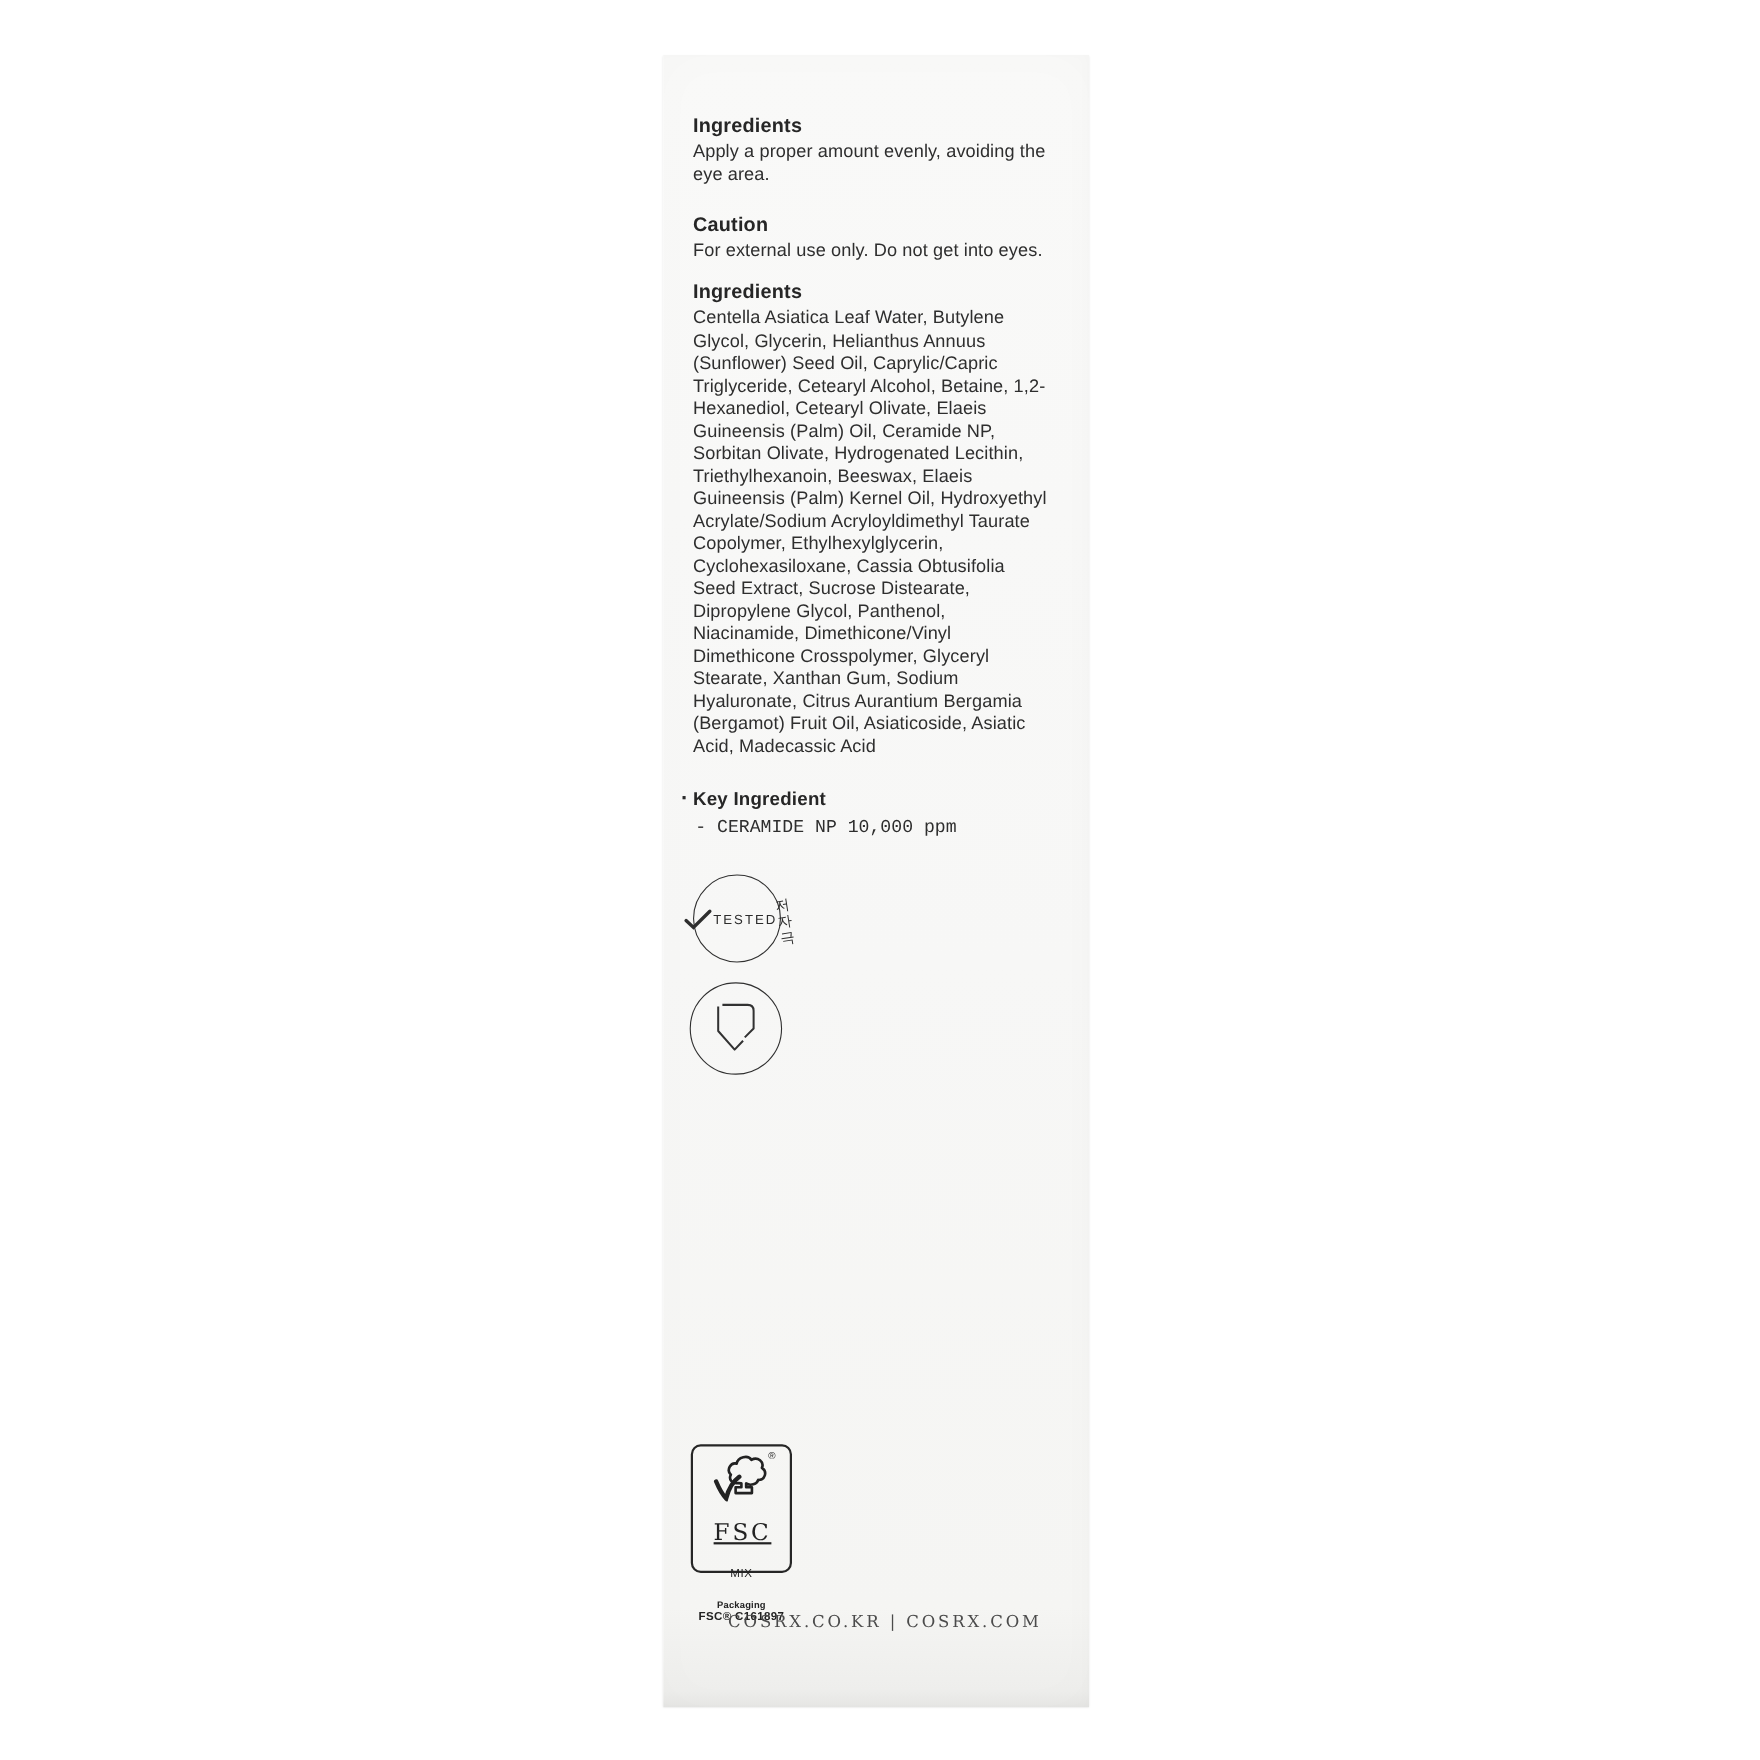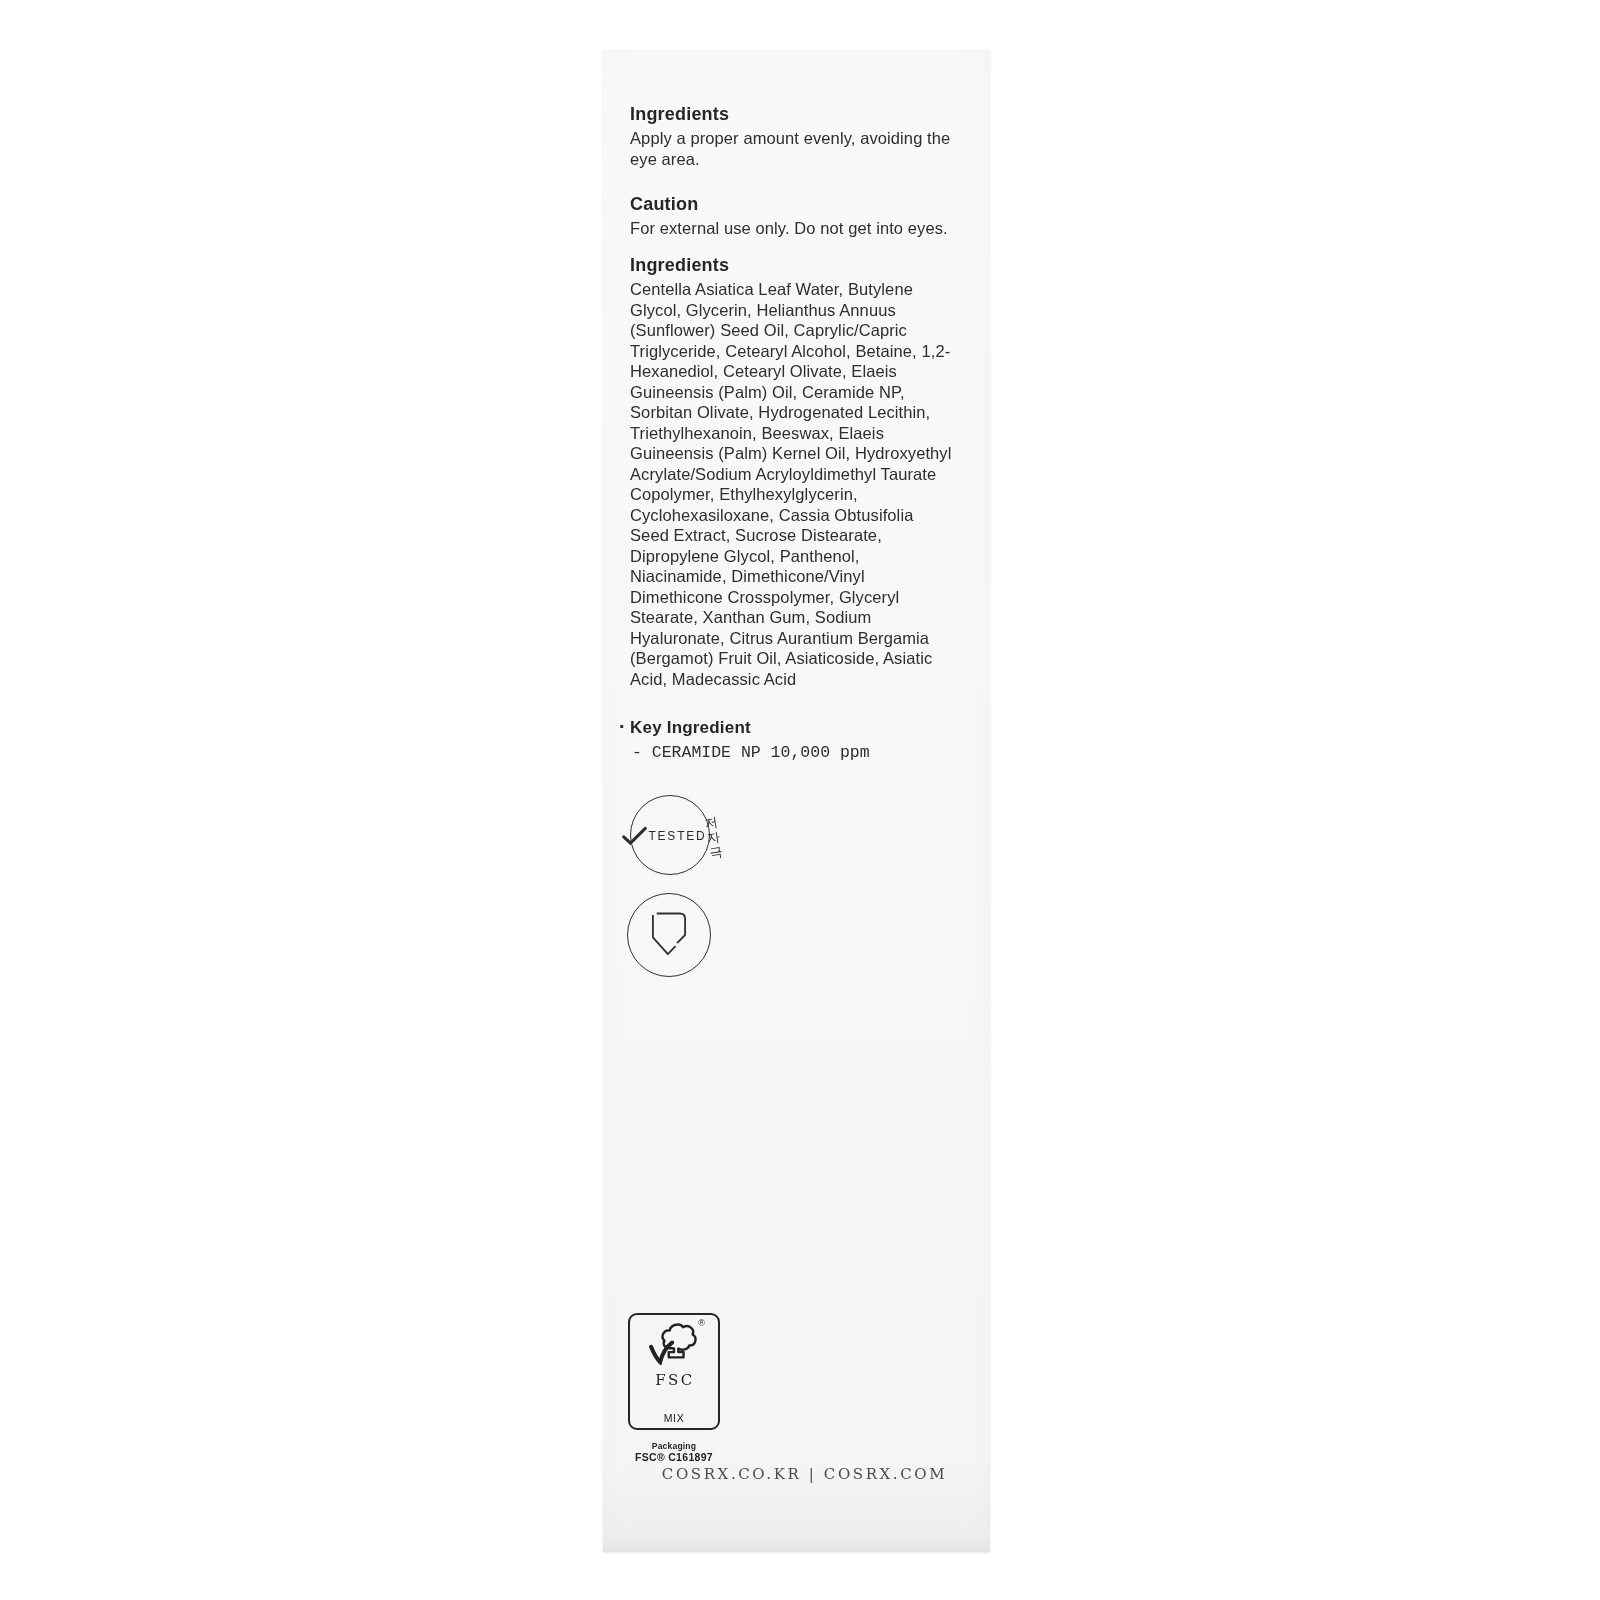--- a/index.html
+++ b/index.html
@@ -51,22 +51,22 @@
   
   .fsc{
     position:absolute;left:25px;top:1263px;width:92px;height:117px;box-sizing:border-box;
     border:2px solid #262626;border-radius:9px;
     display:flex;flex-direction:column;align-items:center;
     color:#222;background:transparent;padding-top:6px;
   }
   .fsc-tree-wrap{position:relative;width:58px;height:44px;}
   .fsc-reg{position:absolute;right:-2px;top:-2px;font-size:9px;line-height:9px;}
   .fsc-brand{
-    font-family:"DejaVu Serif", serif;font-size:15px;line-height:22px;
-    letter-spacing:2.5px;margin-top:4px;margin-left:2px;font-weight:500;
+    font-family:"DejaVu Serif", serif;font-size:21px;line-height:22px;
+    letter-spacing:2.5px;margin-top:17px;margin-left:2px;font-weight:500;text-decoration:underline;
   }
   .fsc-mix{font-size:10.5px;line-height:11px;font-weight:400;letter-spacing:.6px;margin-top:22px;}
   .fsc-pkg{font-size:8.5px;line-height:9px;font-weight:700;letter-spacing:.2px;margin-top:18px;}
   .fsc-lic{font-size:10.5px;line-height:11px;font-weight:700;letter-spacing:.3px;margin-top:1px;}
   
   .footer{
     position:absolute;left:16px;right:0;top:1414px;text-align:center;
     font-family:"DejaVu Serif", serif;font-size:15px;line-height:20px;
     letter-spacing:2.6px;color:#4b4b4b;font-weight:400;
   }

